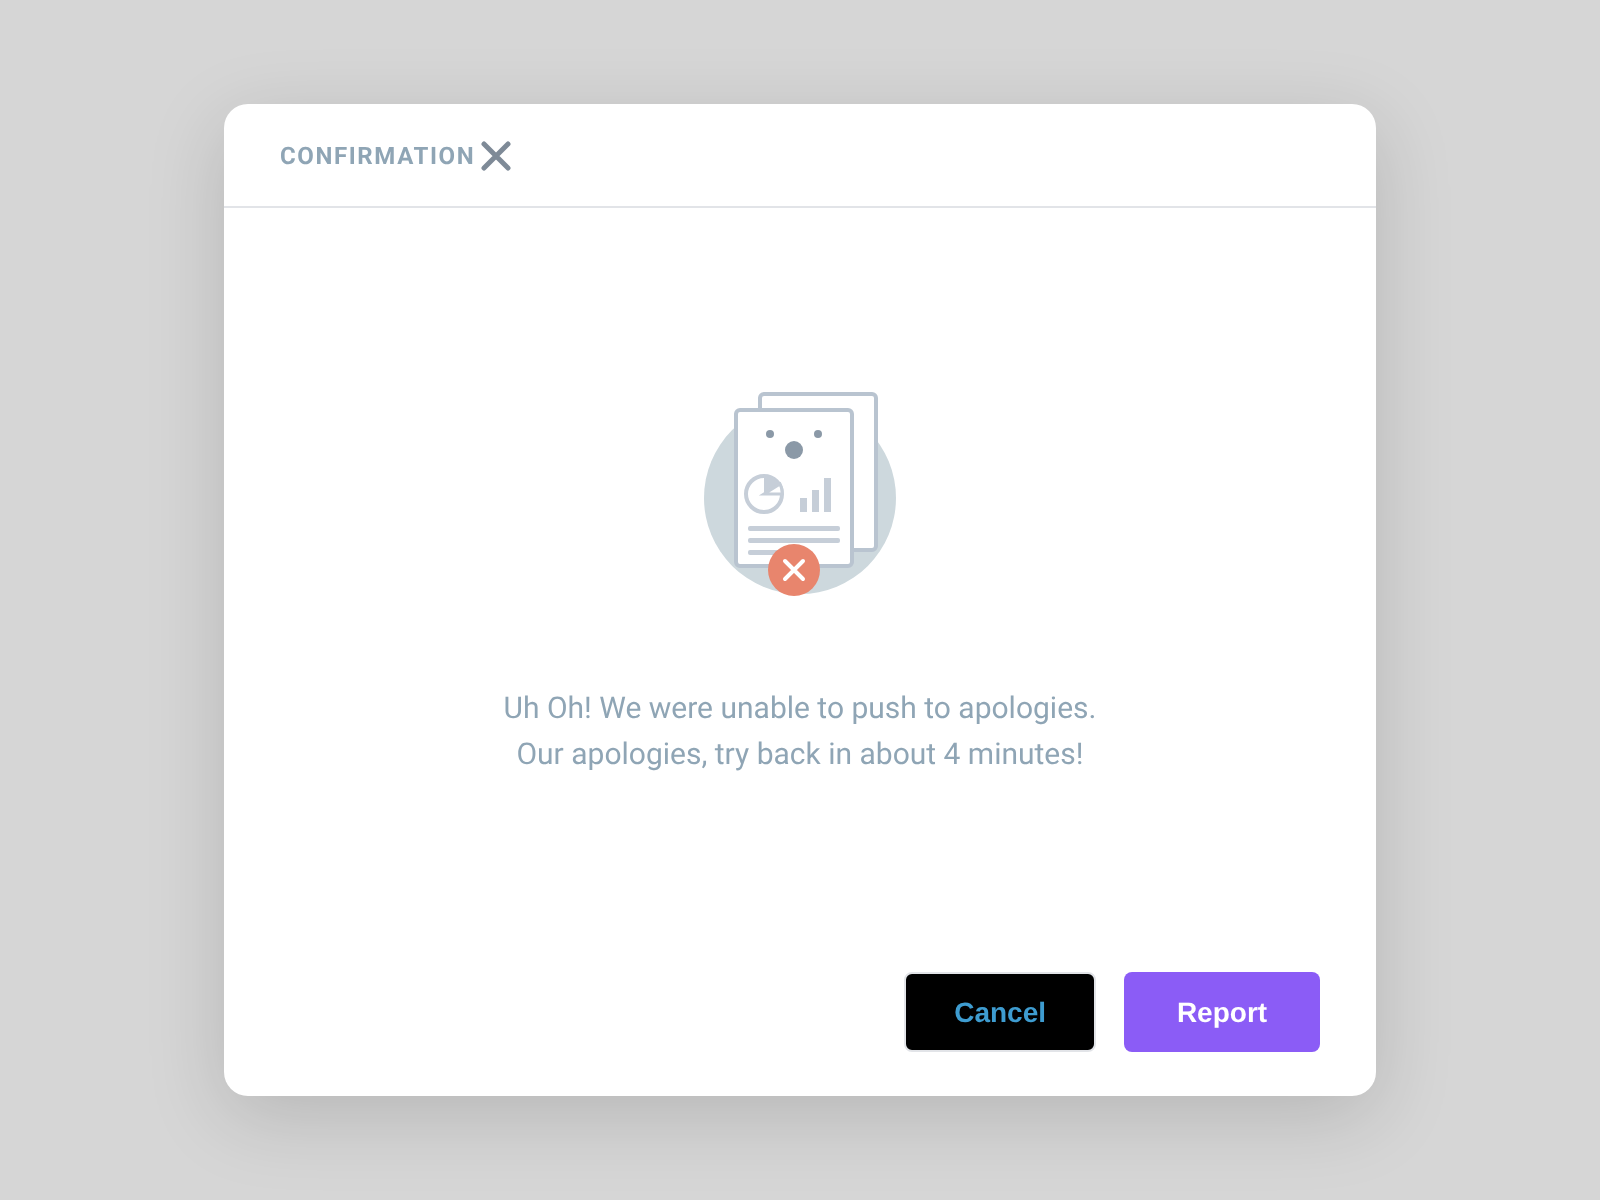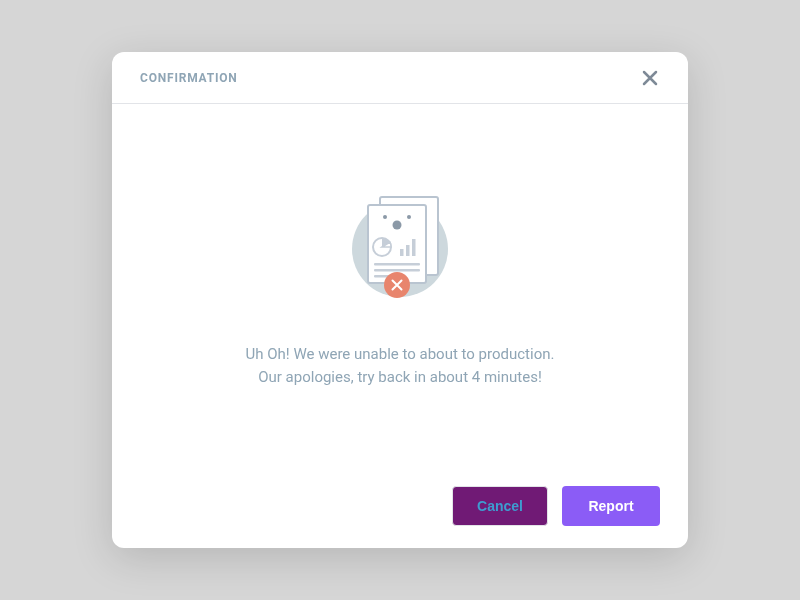--- a/index.html
+++ b/index.html
@@ -25,21 +25,20 @@
       box-shadow: 0 10px 40px rgba(0,0,0,0.15);
       display: flex;
       flex-direction: column;
       position: relative;
     }
     .modal-header {
       height: 52px;
       padding: 0 28px;
       display: flex;
       align-items: center;
-      justify-content: space-between;
       border-bottom: 1px solid #e2e4e8;
     }
     .modal-title {
       font-size: 12px;
       font-weight: 700;
       letter-spacing: 0.8px;
       color: #8fa5b5;
     }
     .close-btn {
       width: 20px;
@@ -90,21 +89,21 @@
       border-radius: 4px;
       font-size: 14px;
       font-weight: 600;
       cursor: pointer;
       border: none;
       display: flex;
       align-items: center;
       justify-content: center;
     }
     .btn-secondary {
-      background: #701a75;
+      background: #000000;
       color: #3e9cd0;
       border: 1px solid #e2e4e8;
     }
     .btn-primary {
       background: #8b5cf6;
       color: #ffffff;
       min-width: 98px;
     }
   </style>
 </head>
@@ -145,21 +144,21 @@
 
         <rect x="44" y="84" width="46" height="2.5" rx="1" fill="#c6ced8"></rect>
         <rect x="44" y="90" width="46" height="2.5" rx="1" fill="#c6ced8"></rect>
         <rect x="44" y="96" width="30" height="2.5" rx="1" fill="#c6ced8"></rect>
 
         <circle cx="67" cy="106" r="13" fill="#e8856d"></circle>
         <path d="M62.5 101.5 L71.5 110.5 M71.5 101.5 L62.5 110.5" stroke="#ffffff" stroke-width="2" stroke-linecap="round"></path>
       </svg>
     </div>
     <div class="message">
-      <div>Uh Oh! We were unable to about to production.</div>
+      <div>Uh Oh! We were unable to push to apologies.</div>
       <div>Our apologies, try back in about 4 minutes!</div>
     </div>
   </div>
 
   <div class="modal-footer">
     <button class="btn btn-secondary">Cancel</button>
     <button class="btn btn-primary">Report</button>
   </div>
 </div>
 

